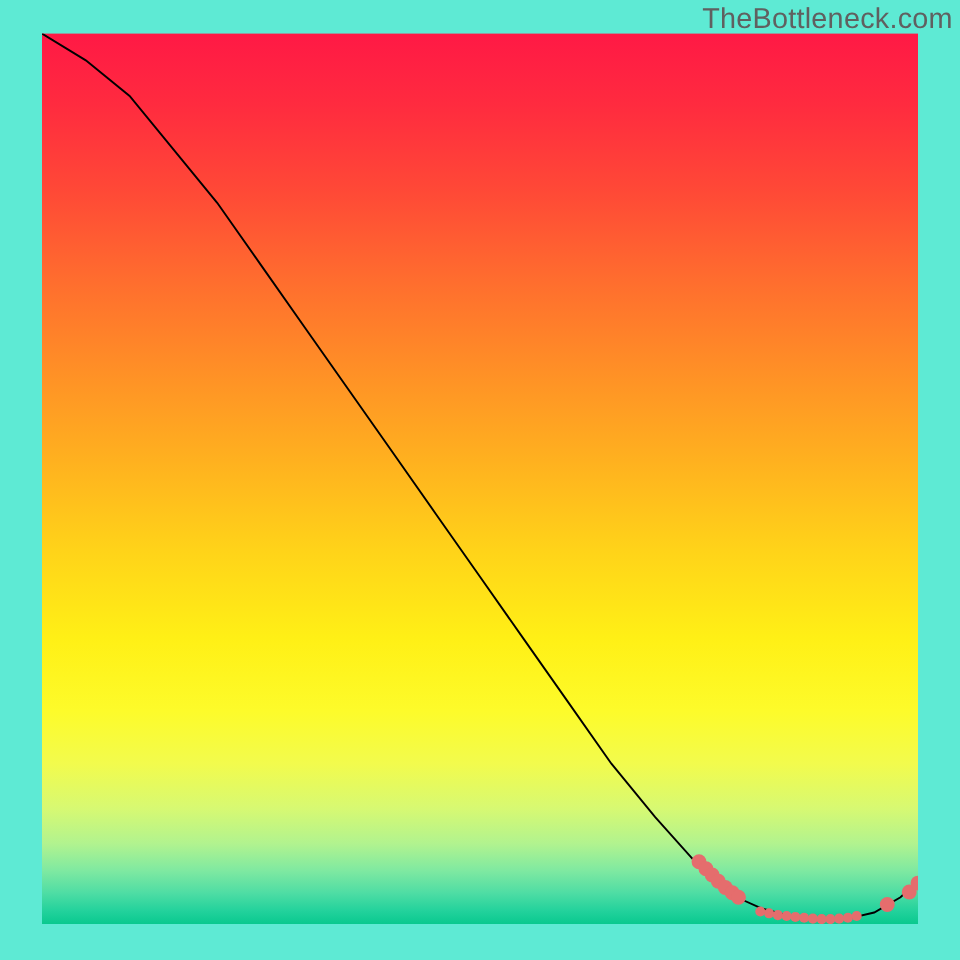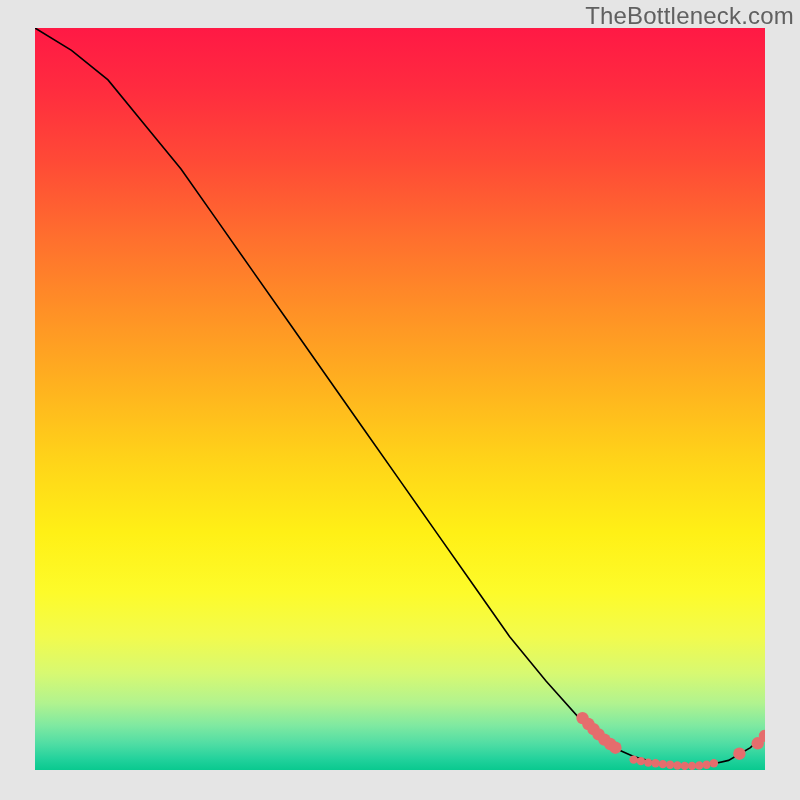--- a/index.html
+++ b/index.html
@@ -8,21 +8,21 @@
     width: 800px;
     height: 800px;
     background: #000;
     overflow: hidden;
     font-family: Arial, Helvetica, sans-serif;
   }
   .frame {
     position: relative;
     width: 800px;
     height: 800px;
-    background: #e5e5e5;
+    background: #5eead4;
   }
   .watermark {
     position: absolute;
     top: 2px;
     right: 6px;
     color: #606060;
     font-size: 24px;
     font-weight: 400;
     letter-spacing: 0.2px;
     z-index: 10;

